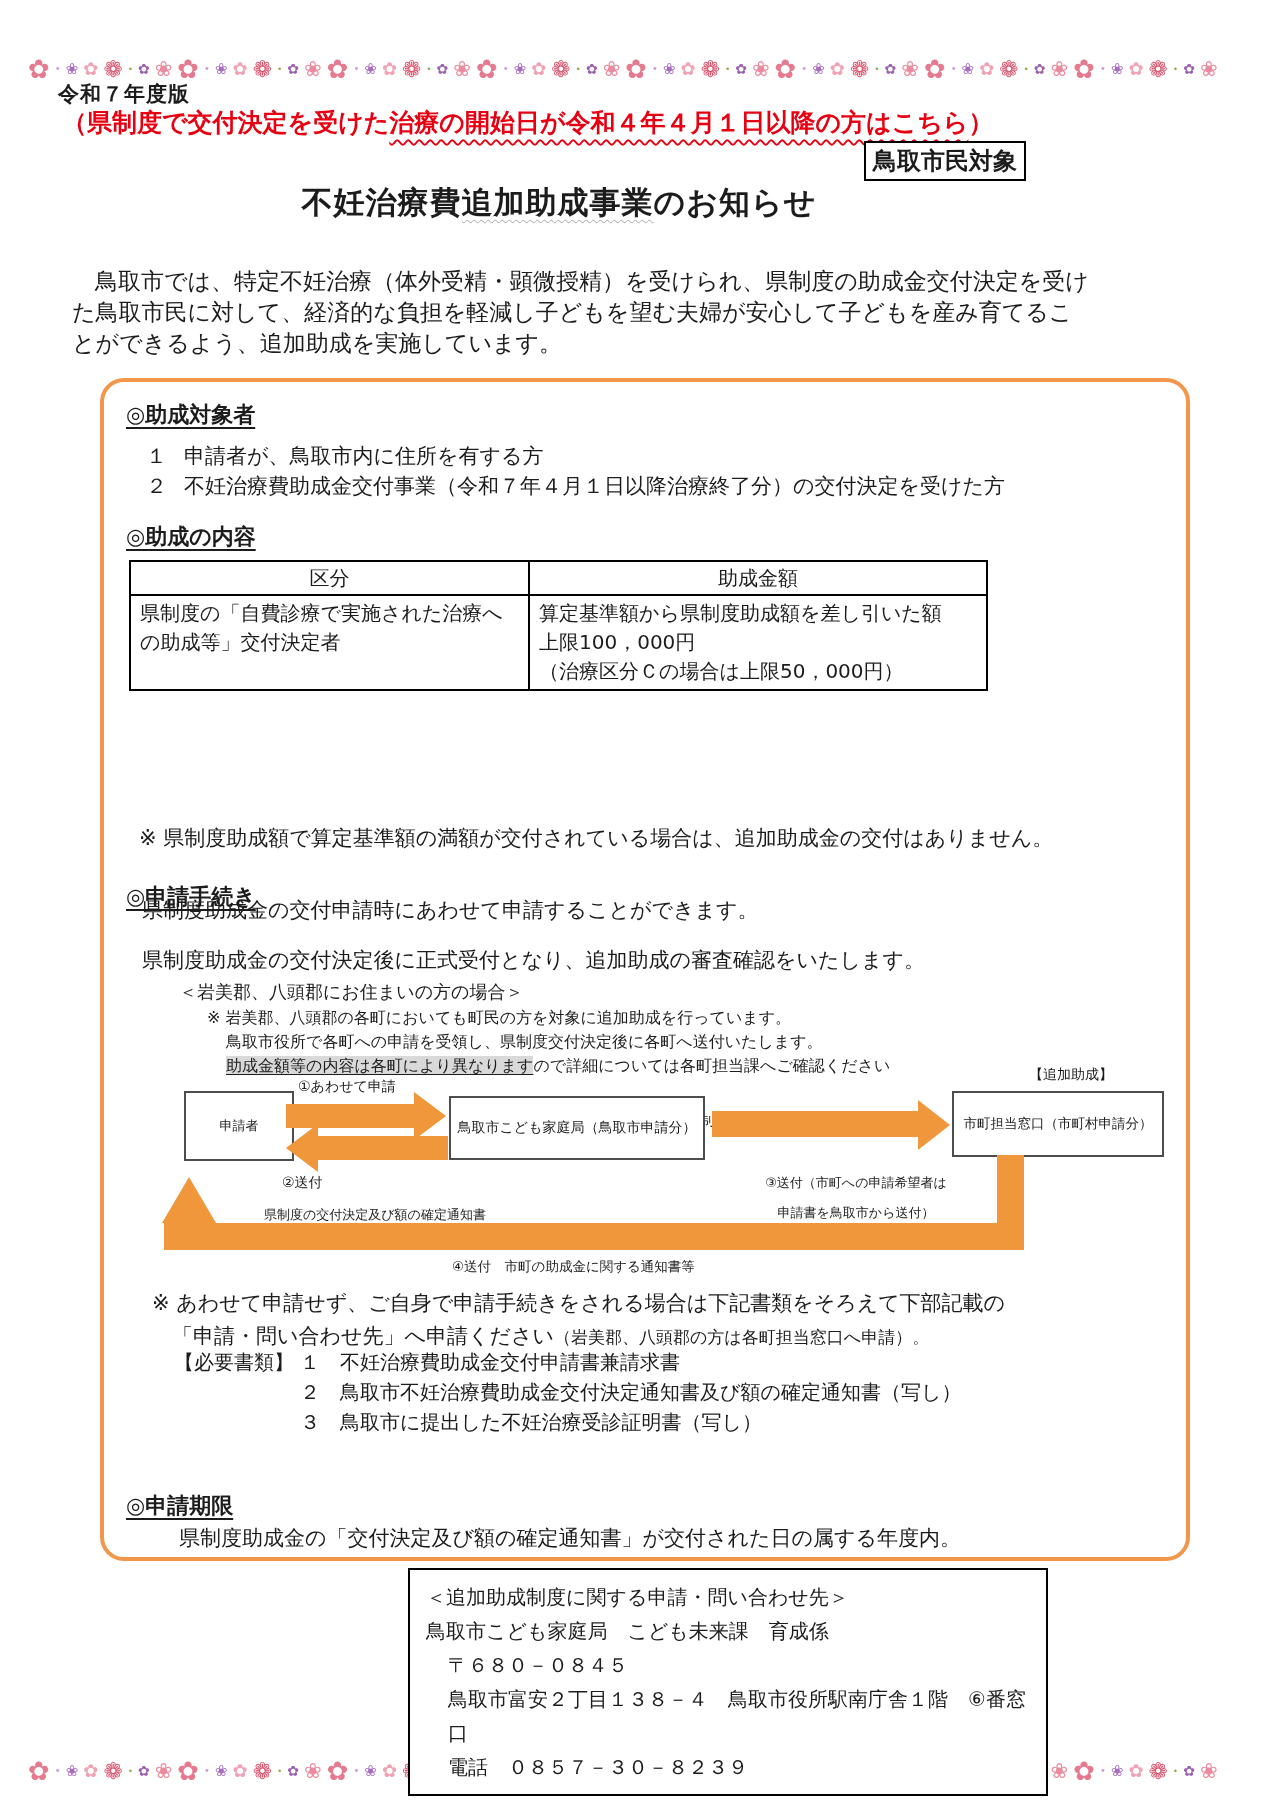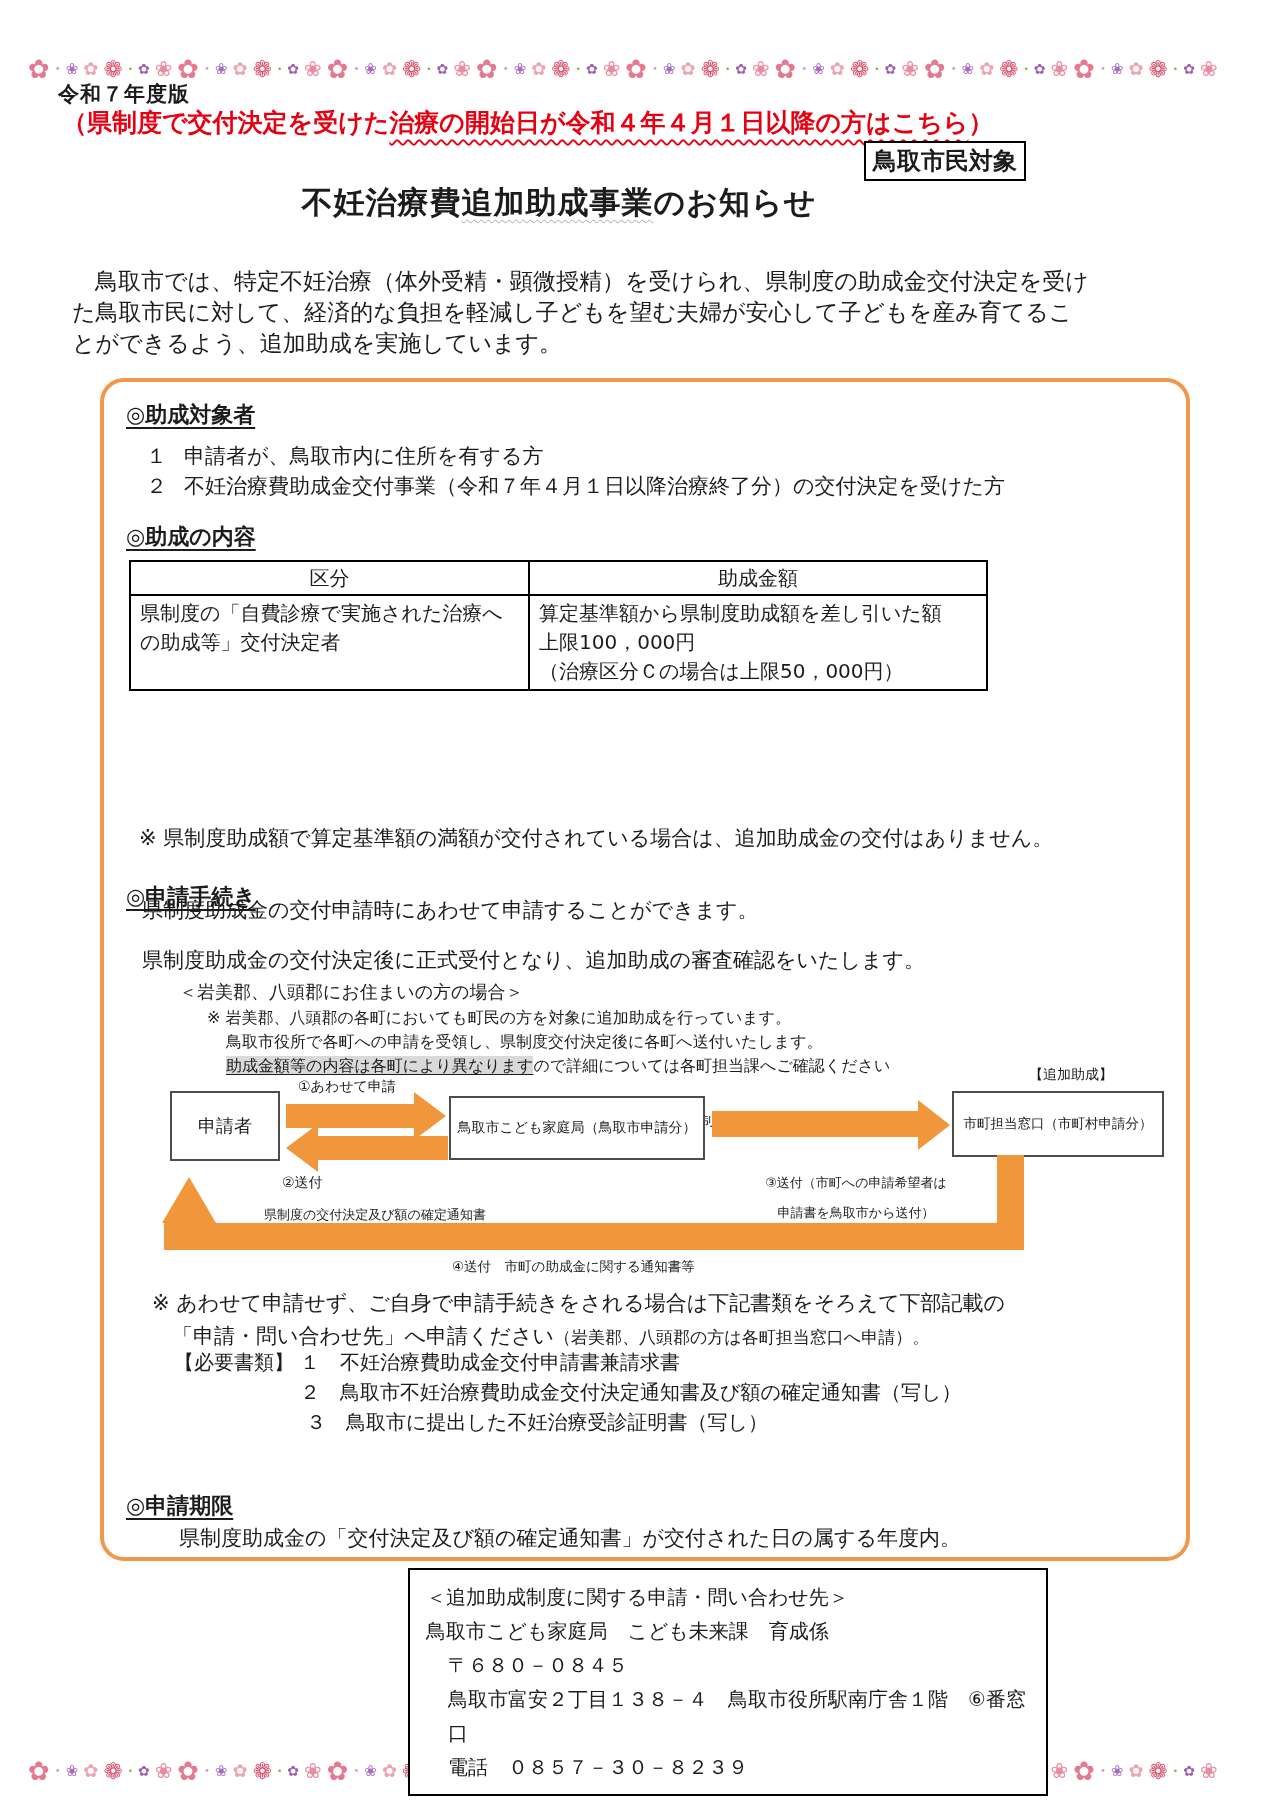--- a/index.html
+++ b/index.html
@@ -232,21 +232,21 @@
     <div class="body-line" style="left:38px;top:564px;">県制度助成金の交付決定後に正式受付となり、追加助成の審査確認をいたします。</div>
     <div class="small-case" style="left:75px;top:598px;">＜岩美郡、八頭郡にお住まいの方の場合＞</div>
     <div class="small-note" style="left:103px;top:626px;">※ 岩美郡、八頭郡の各町においても町民の方を対象に追加助成を行っています。</div>
     <div class="small-note" style="left:122px;top:650px;">鳥取市役所で各町への申請を受領し、県制度交付決定後に各町へ送付いたします。</div>
     <div class="small-note" style="left:122px;top:674px;"><span class="hl">助成金額等の内容は各町により異なります</span><span>ので詳細については各町担当課へご確認ください</span></div>
 
     <div class="diagram">
       <div class="dg-lab" style="left:568px;top:6px;margin-top:42px;">【県制度】</div>
       <div class="dg-lab" style="left:925px;top:2px;">【追加助成】</div>
 
-      <div class="dg-box" style="left:66px;top:27px;width:106px;height:66px;font-size:18px;">申請者</div>
+      <div class="dg-box" style="left:80px;top:27px;width:106px;height:66px;font-size:13px;">申請者</div>
       <div class="dg-box" style="left:345px;top:32px;width:252px;height:60px;font-size:14px;">鳥取市こども家庭局（鳥取市申請分）</div>
       <div class="dg-box" style="left:848px;top:27px;width:208px;height:62px;font-size:13.5px;">市町担当窓口（市町村申請分）</div>
 
       <div class="dg-lab" style="left:194px;top:14px;">①あわせて申請</div>
       <div class="bar" style="left:182px;top:40px;width:128px;height:24px;"></div>
       <div class="tri-r" style="left:310px;top:28px;"></div>
 
       <div class="tri-l" style="left:182px;top:60px;"></div>
       <div class="bar" style="left:214px;top:72px;width:130px;height:24px;"></div>
       <div class="dg-lab" style="left:178px;top:110px;">②送付</div>
@@ -262,21 +262,21 @@
       <div class="tri-u" style="left:58px;top:113px;"></div>
       <div class="dg-lab" style="left:348px;top:194px;font-size:13.5px;">④送付　市町の助成金に関する通知書等</div>
     </div>
 
     <div class="body-line" style="left:48px;top:907px;">※ あわせて申請せず、ご自身で申請手続きをされる場合は下記書類をそろえて下部記載の</div>
     <div class="body-line" style="left:68px;top:940px;"><span>「申請・問い合わせ先」へ申請ください</span><span style="font-size:17px;">（岩美郡、八頭郡の方は各町担当窓口へ申請）。</span></div>
 
     <div class="docs-label" style="top:967px;">【必要書類】</div>
     <div class="doc-item" style="top:967px;"><span class="num">１</span><span>不妊治療費助成金交付申請書兼請求書</span></div>
     <div class="doc-item" style="top:997px;"><span class="num">２</span><span>鳥取市不妊治療費助成金交付決定通知書及び額の確定通知書（写し）</span></div>
-    <div class="doc-item" style="top:1027px;margin-left:6px;"><span class="num">３</span><span>鳥取市に提出した不妊治療受診証明書（写し）</span></div>
+    <div class="doc-item" style="top:1027px;"><span class="num">３</span><span>鳥取市に提出した不妊治療受診証明書（写し）</span></div>
 
     <div class="sec-h" style="left:22px;top:1109px;">◎申請期限</div>
     <div class="body-line" style="left:75px;top:1142px;">県制度助成金の「交付決定及び額の確定通知書」が交付された日の属する年度内。</div>
   </div>
 
   <div class="abs contact">
     <div>＜追加助成制度に関する申請・問い合わせ先＞</div>
     <div>鳥取市こども家庭局　こども未来課　育成係</div>
     <div class="ind">〒６８０－０８４５</div>
     <div class="ind">鳥取市富安２丁目１３８－４　鳥取市役所駅南庁舎１階　⑥番窓口</div>

